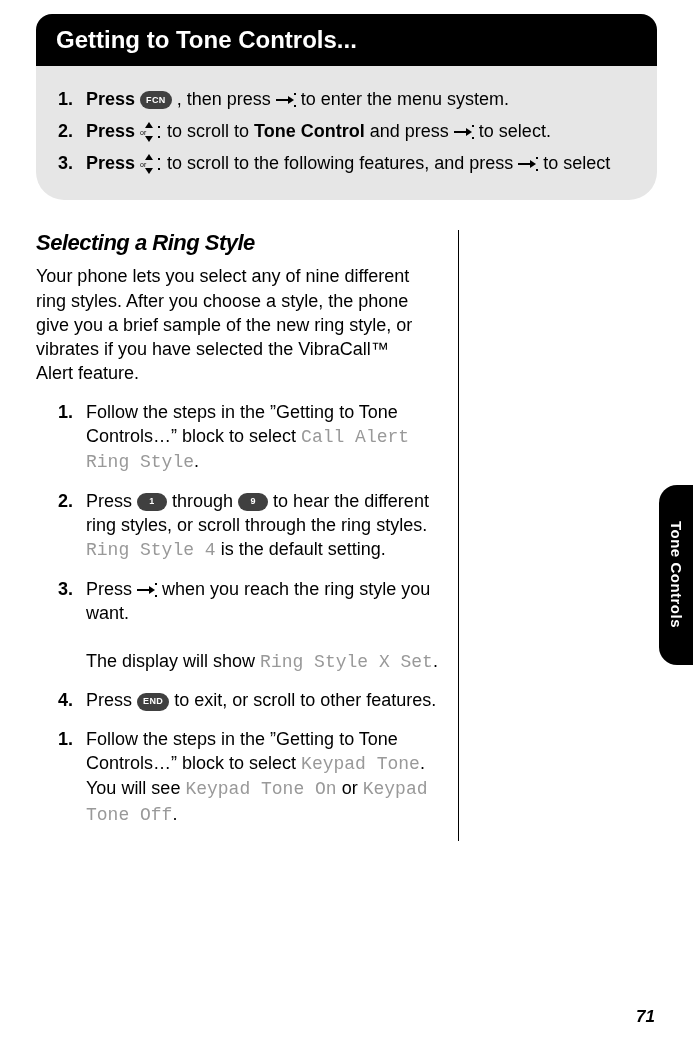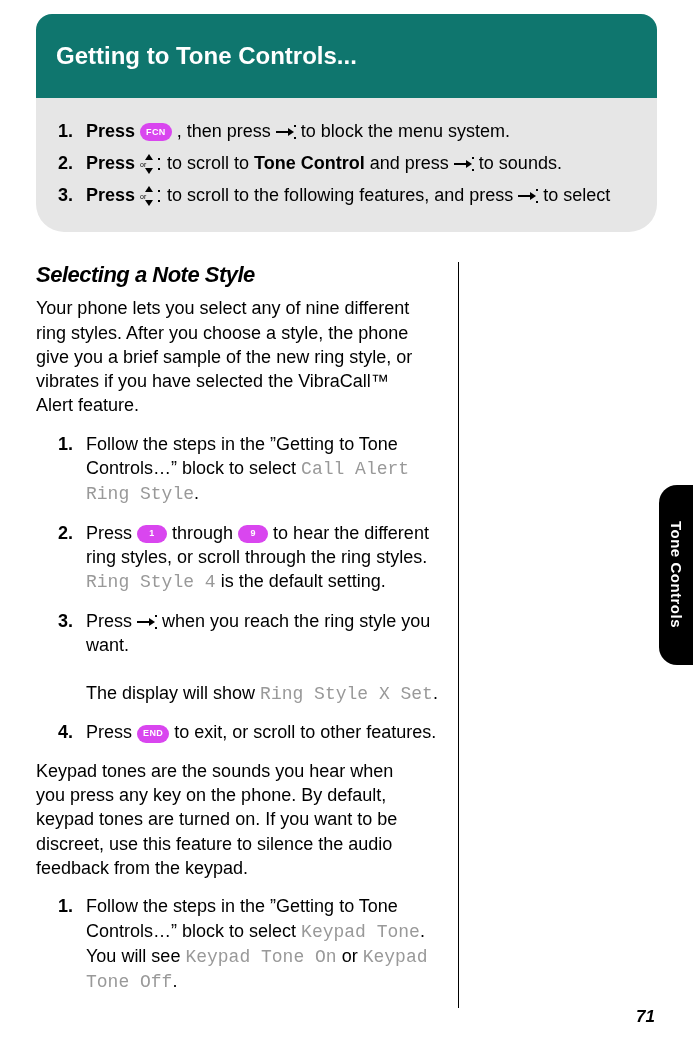--- a/index.html
+++ b/index.html
@@ -12,25 +12,25 @@
     color: #000;
   }
   .page {
     position: relative;
     width: 693px;
     height: 1047px;
     box-sizing: border-box;
     padding: 14px 36px 0 36px;
   }
   .title-bar {
-    background: #0f766e;
+    background: #000000;
     color: #fff;
     font-size: 24px;
     font-weight: bold;
-    padding: 28px 20px;
+    padding: 12px 20px;
     border-radius: 16px 16px 0 0;
   }
   .intro-box {
     background: #e6e6e6;
     padding: 14px 22px 18px 22px;
     border-radius: 0 0 28px 28px;
     font-size: 18px;
     line-height: 1.45;
   }
   .intro-row {
@@ -42,21 +42,21 @@
     flex: none;
     font-weight: bold;
   }
   .intro-text {
     flex: 1;
   }
   .key-pill {
     display: inline-flex;
     align-items: center;
     justify-content: center;
-    background: #d946ef;
+    background: #404040;
     color: #fff;
     font-size: 9px;
     font-weight: bold;
     letter-spacing: 0.4px;
     border-radius: 10px;
     padding: 2px 6px;
     vertical-align: middle;
     min-width: 18px;
     height: 14px;
     line-height: 1;
@@ -217,51 +217,51 @@
   <div class="title-bar">Getting to Tone Controls...</div>
 
   <div class="intro-box">
     <div class="intro-row">
       <div class="intro-num">1.</div>
       <div class="intro-text">
         <b>Press </b>
         <span class="key-pill">FCN</span>
         <span>, then press </span>
         <span class="sel-icon"><span class="dot-top"></span><span class="dot-bot"></span></span>
-        <span> to block the menu system.</span>
+        <span> to enter the menu system.</span>
       </div>
     </div>
     <div class="intro-row">
       <div class="intro-num">2.</div>
       <div class="intro-text">
         <b>Press  </b>
         <span class="scroll-icon"><span class="a-up"></span><span class="a-dn"></span><span class="or">or</span><span class="dot-top"></span><span class="dot-bot"></span></span>
         <span> to scroll to </span>
         <b>Tone Control</b>
         <span> and press </span>
         <span class="sel-icon"><span class="dot-top"></span><span class="dot-bot"></span></span>
-        <span> to sounds.</span>
+        <span> to select.</span>
       </div>
     </div>
     <div class="intro-row">
       <div class="intro-num">3.</div>
       <div class="intro-text">
         <b>Press  </b>
         <span class="scroll-icon"><span class="a-up"></span><span class="a-dn"></span><span class="or">or</span><span class="dot-top"></span><span class="dot-bot"></span></span>
         <span> to scroll to the following features, and press </span>
         <span class="sel-icon"><span class="dot-top"></span><span class="dot-bot"></span></span>
         <span> to select</span>
       </div>
     </div>
   </div>
 
   <div class="content">
     <div class="col-left">
 
-      <h2 class="sect">Selecting a Note Style</h2>
+      <h2 class="sect">Selecting a Ring Style</h2>
       <p class="para">Your phone lets you select any of nine different ring styles. After you choose a style, the phone give you a brief sample of the new ring style, or vibrates if you have selected the VibraCall™ Alert feature.</p>
 
       <div class="steps">
         <div class="step">
           <div class="step-num">1.</div>
           <div class="step-body">
             <span>Follow the steps in the ”Getting to Tone Controls…” block to select </span>
             <span class="lcd">Call Alert Ring Style</span><span>.</span>
           </div>
         </div>
@@ -292,21 +292,20 @@
         <div class="step">
           <div class="step-num">4.</div>
           <div class="step-body">
             <span>Press </span>
             <span class="key-pill">END</span>
             <span> to exit, or scroll to other features.</span>
           </div>
         </div>
       </div>
 
-      <p class="para">Keypad tones are the sounds you hear when you press any key on the phone. By default, keypad tones are turned on. If you want to be discreet, use this feature to silence the audio feedback from the keypad.</p>
 
       <div class="steps">
         <div class="step">
           <div class="step-num">1.</div>
           <div class="step-body">
             <span>Follow the steps in the ”Getting to Tone Controls…” block to select </span>
             <span class="lcd">Keypad Tone</span><span>. You will see </span>
             <span class="lcd">Keypad Tone On</span>
             <span> or </span>
             <span class="lcd">Keypad Tone Off</span><span>.</span>

